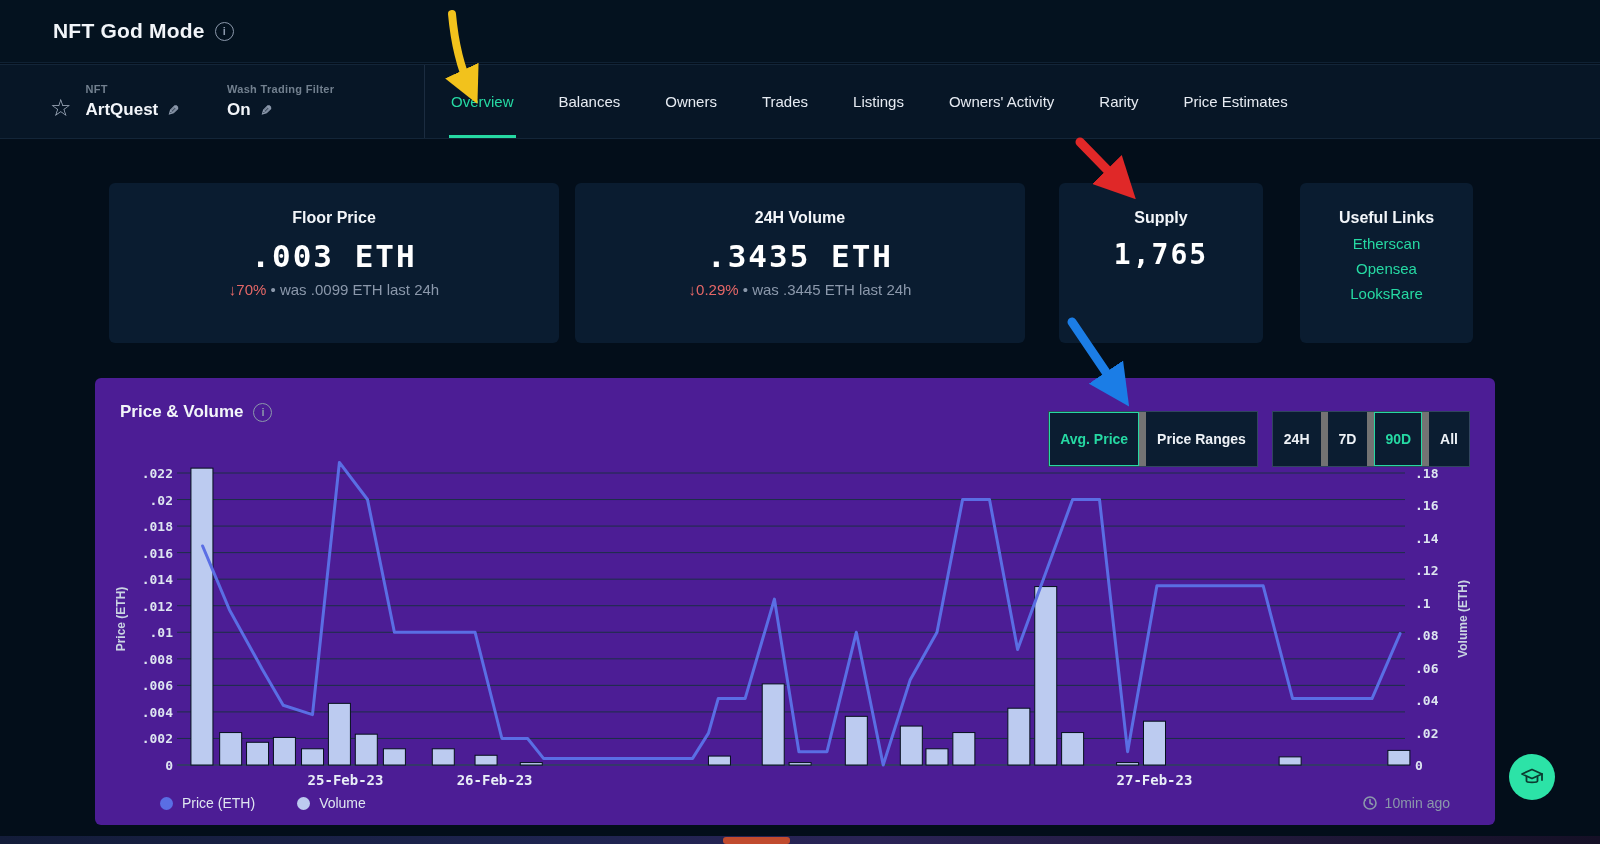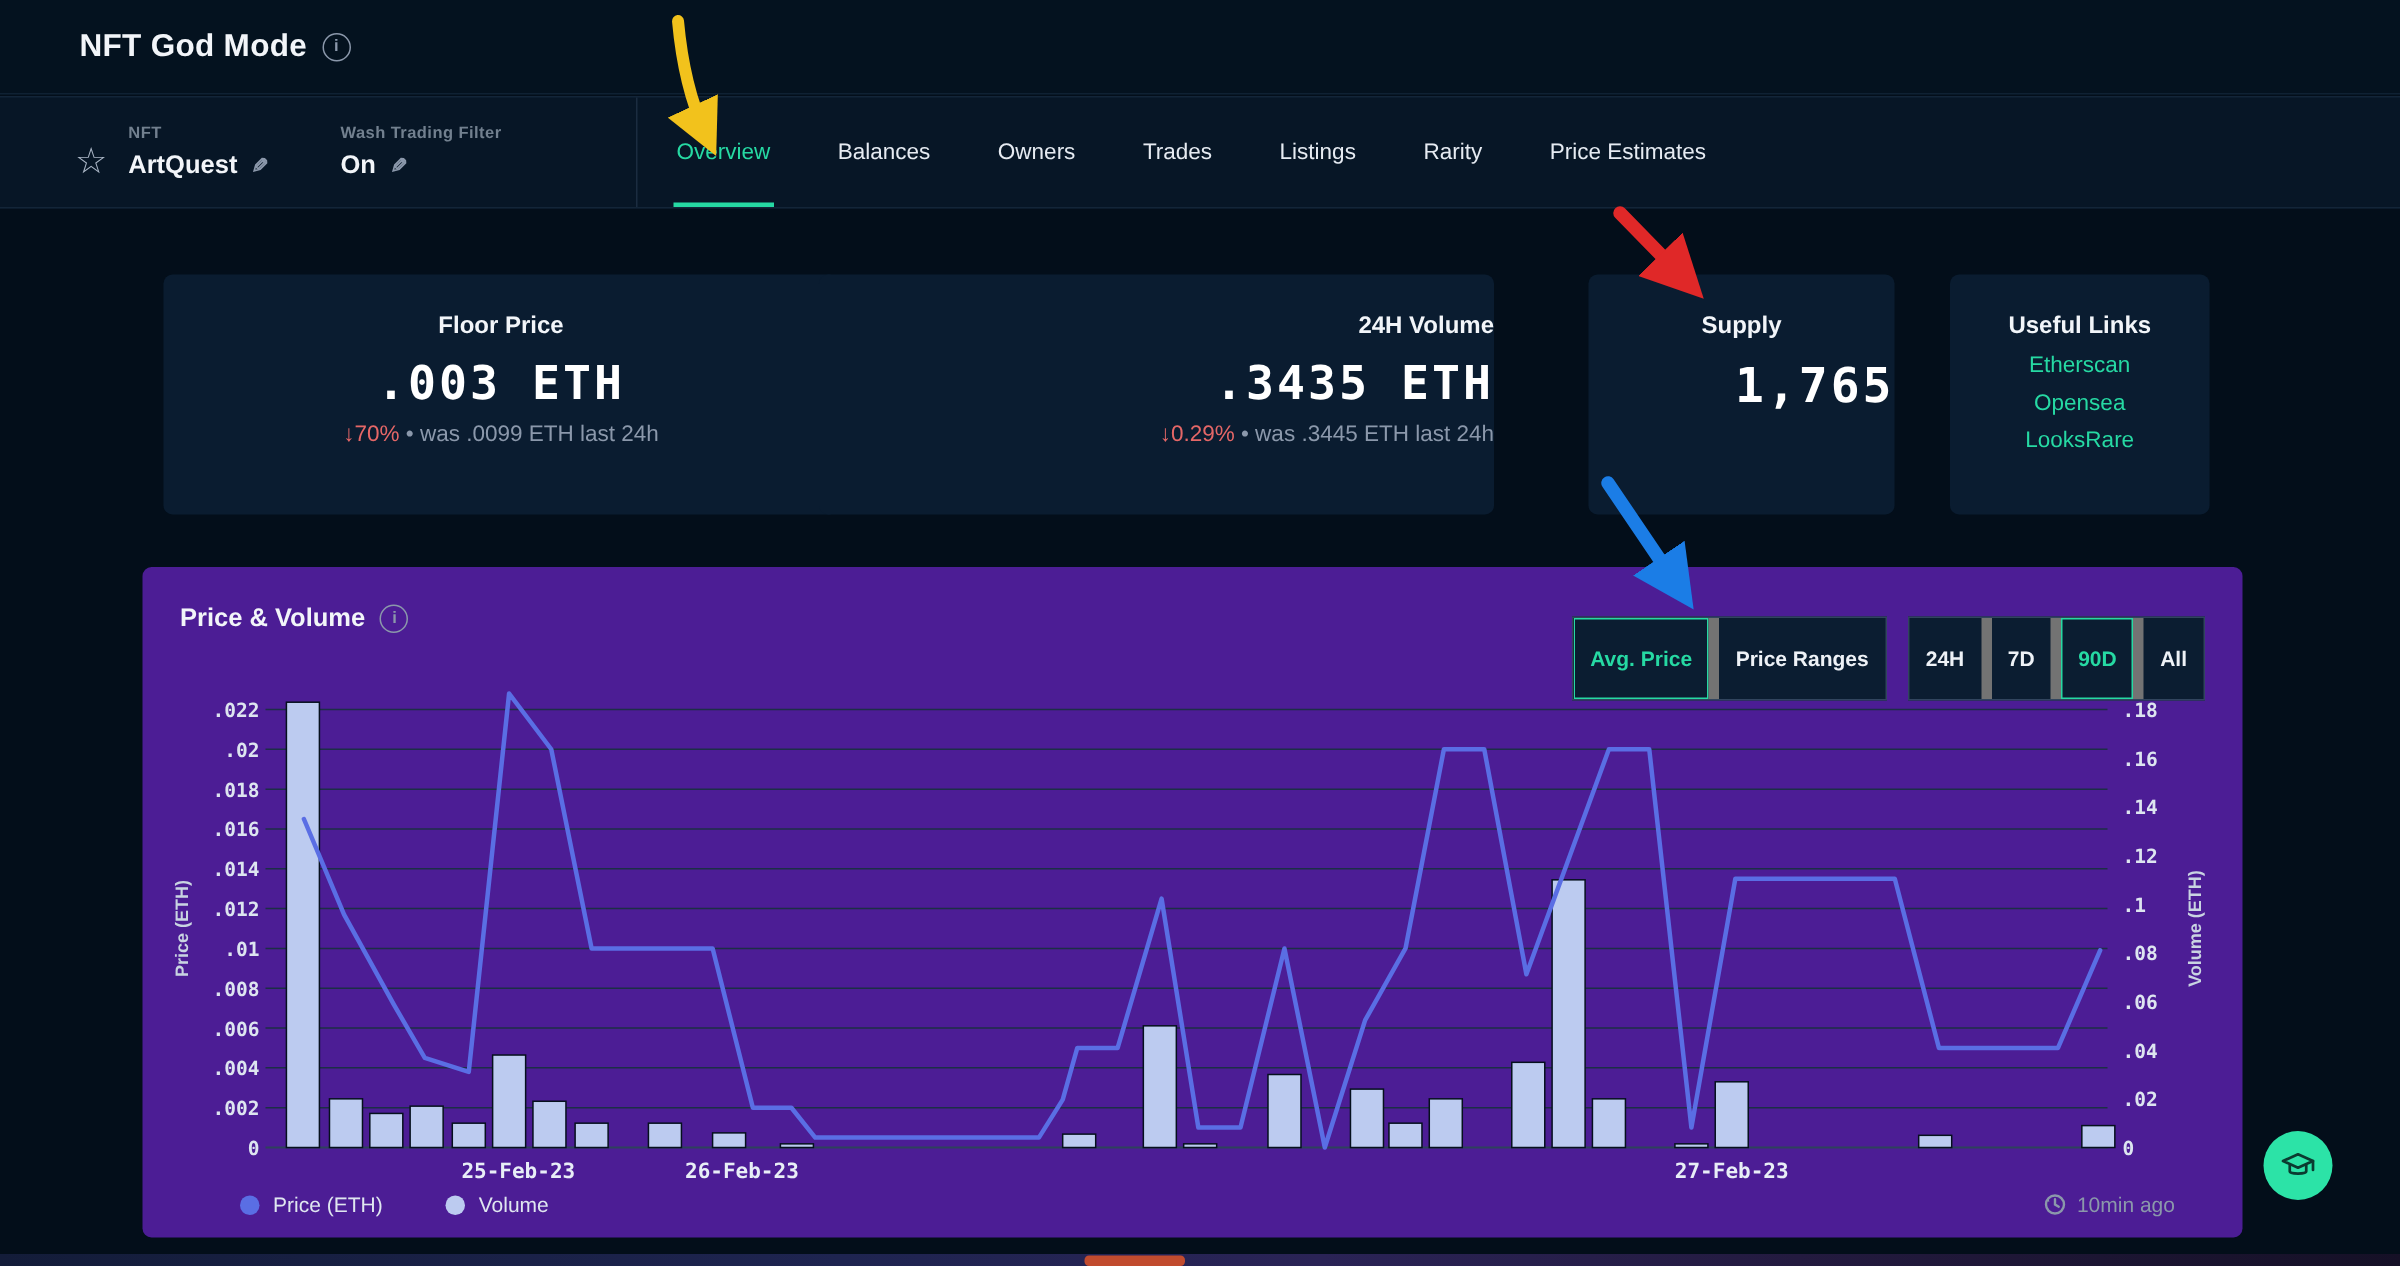--- a/index.html
+++ b/index.html
@@ -22,28 +22,28 @@
   .flabel{font-size:11px;font-weight:bold;color:#72808f;letter-spacing:.3px;margin-bottom:5px;}
   .fvalue{font-size:17px;font-weight:bold;color:#f2f5f9;}
   .pencil{font-size:14px;color:#8b98ab;margin-left:9px;display:inline-block;transform:rotate(90deg);}
   .tabs{display:flex;gap:45px;align-items:stretch;padding-left:26px;}
   .tab{display:flex;align-items:center;font-size:15px;color:#e6ebf2;position:relative;cursor:pointer;white-space:nowrap;}
   .tab.active{color:#26d9a3;}
   .tab.active::after{content:"";position:absolute;left:-2px;right:-2px;bottom:0;height:3px;background:#26d9a3;}
   
   .card{position:absolute;top:183px;height:160px;background:#0a1c30;border-radius:6px;text-align:center;box-sizing:border-box;}
   #card-floor{left:109px;width:450px;}
-  #card-volume{left:546px;width:450px;text-align:right;}
+  #card-volume{left:575px;width:450px;}
   #card-supply{left:1059px;width:204px;}
   #card-links{left:1300px;width:173px;}
   .card-title{margin-top:26px;font-size:16px;font-weight:bold;}
   .card-value{margin-top:11px;font-family:"DejaVu Sans Mono",monospace;font-weight:bold;font-size:31px;letter-spacing:2px;color:#ffffff;}
   .card-note{margin-top:7px;font-size:15px;color:#8b98ab;}
   .chg{color:#e56767;}
-  #card-supply .card-value{font-size:32px;text-align:right;}
+  #card-supply .card-value{font-size:28px;}
   .ulink{margin-top:8px;font-size:15px;color:#26d9a3;cursor:pointer;}
   #card-links .card-title{margin-bottom:4px;}
   
   .chart-card{position:absolute;left:95px;top:378px;width:1400px;height:447px;background:#4c1d95;border-radius:6px;}
   .chart-head{position:absolute;top:24px;left:25px;display:flex;align-items:center;font-size:17px;font-weight:bold;}
   .controls{position:absolute;top:33px;right:25px;display:flex;gap:14px;}
   .seg{display:flex;border:1px solid #31455e;background:#0b1d31;}
   .seg-btn{padding:19px 11px;font-size:14px;font-weight:bold;color:#eef2f7;cursor:pointer;white-space:nowrap;}
   .seg-btn + .seg-btn{border-left:7px solid #737373;}
   .seg-btn.active{color:#26d9a3;box-shadow:inset 0 0 0 1px #26d9a3;}
@@ -82,20 +82,21 @@
       <div class="flabel">Wash Trading Filter</div>
       <div class="fvalue"><span>On</span><span class="pencil">✎</span></div>
     </div>
   </div>
   <div class="tabs" id="tabs">
       <div class="tab active">Overview</div>
       <div class="tab">Balances</div>
       <div class="tab">Owners</div>
       <div class="tab">Trades</div>
       <div class="tab">Listings</div>
+      <div class="tab">Owners' Activity</div>
       <div class="tab">Rarity</div>
       <div class="tab">Price Estimates</div>
     </div>
 </div>
 
 <div class="card" id="card-floor">
   <div class="card-title">Floor Price</div>
   <div class="card-value">.003 ETH</div>
   <div class="card-note"><span class="chg">↓70%</span> <span>• was .0099 ETH last 24h</span></div>
 </div>

